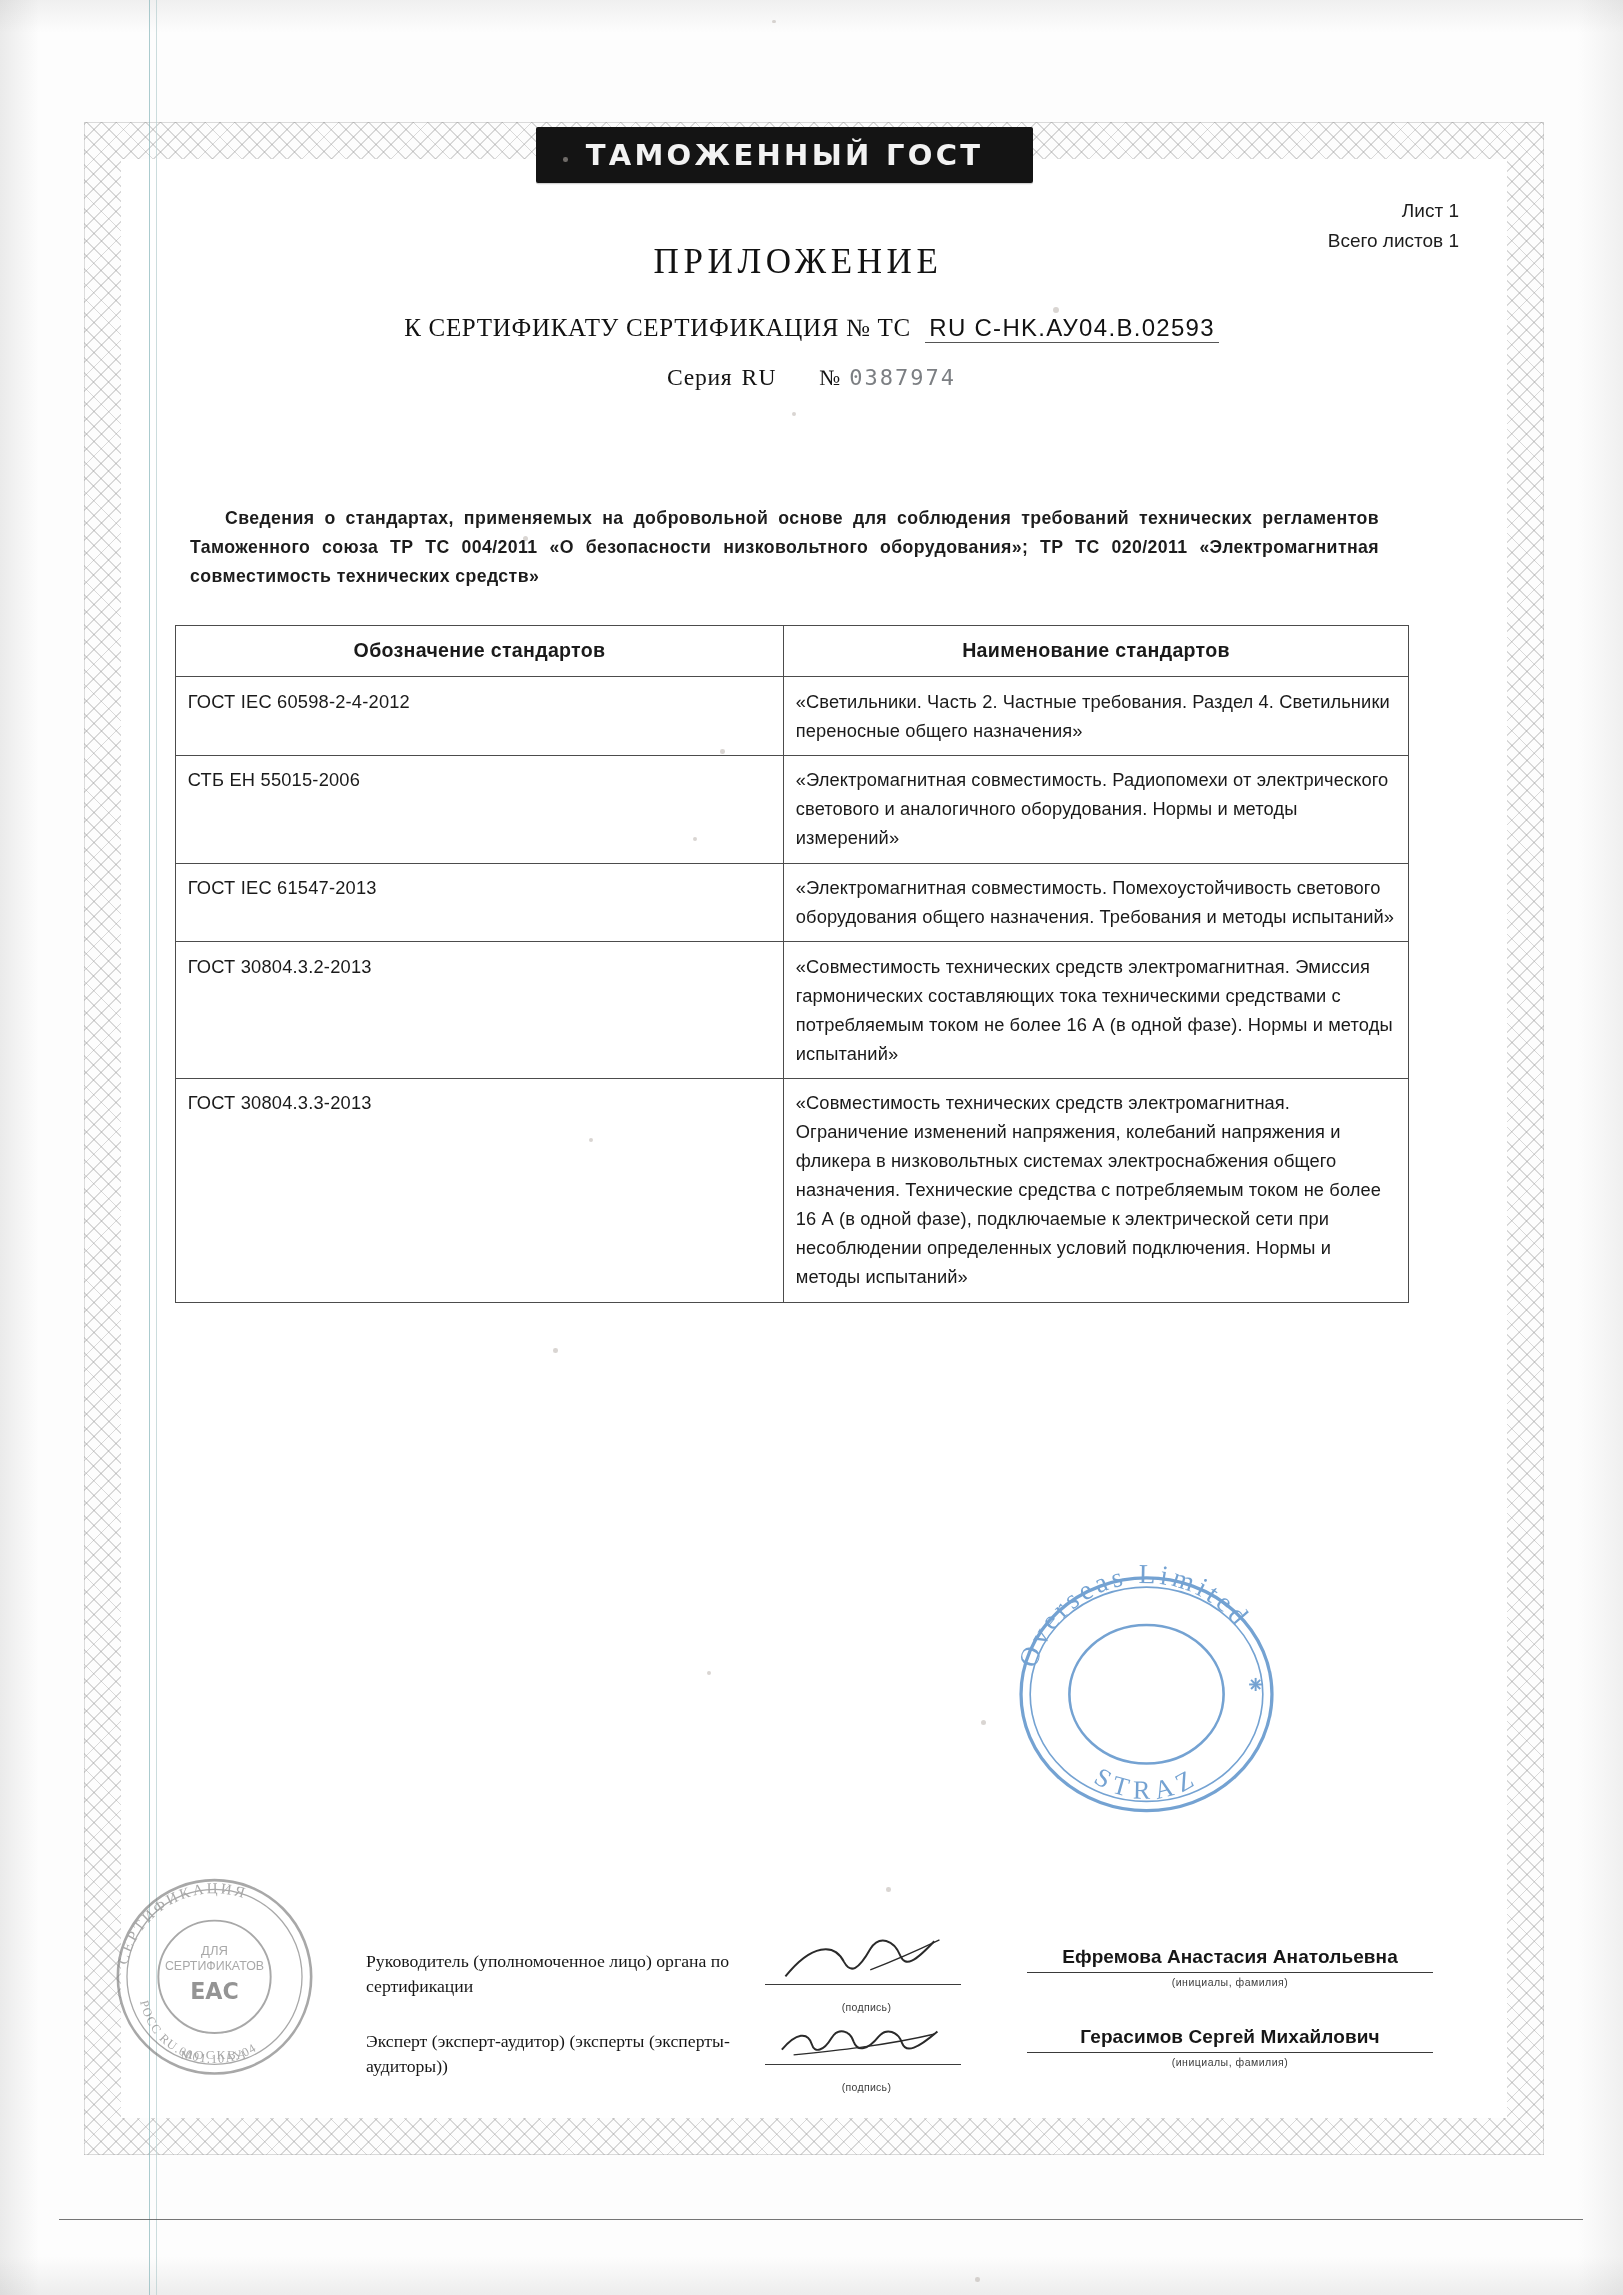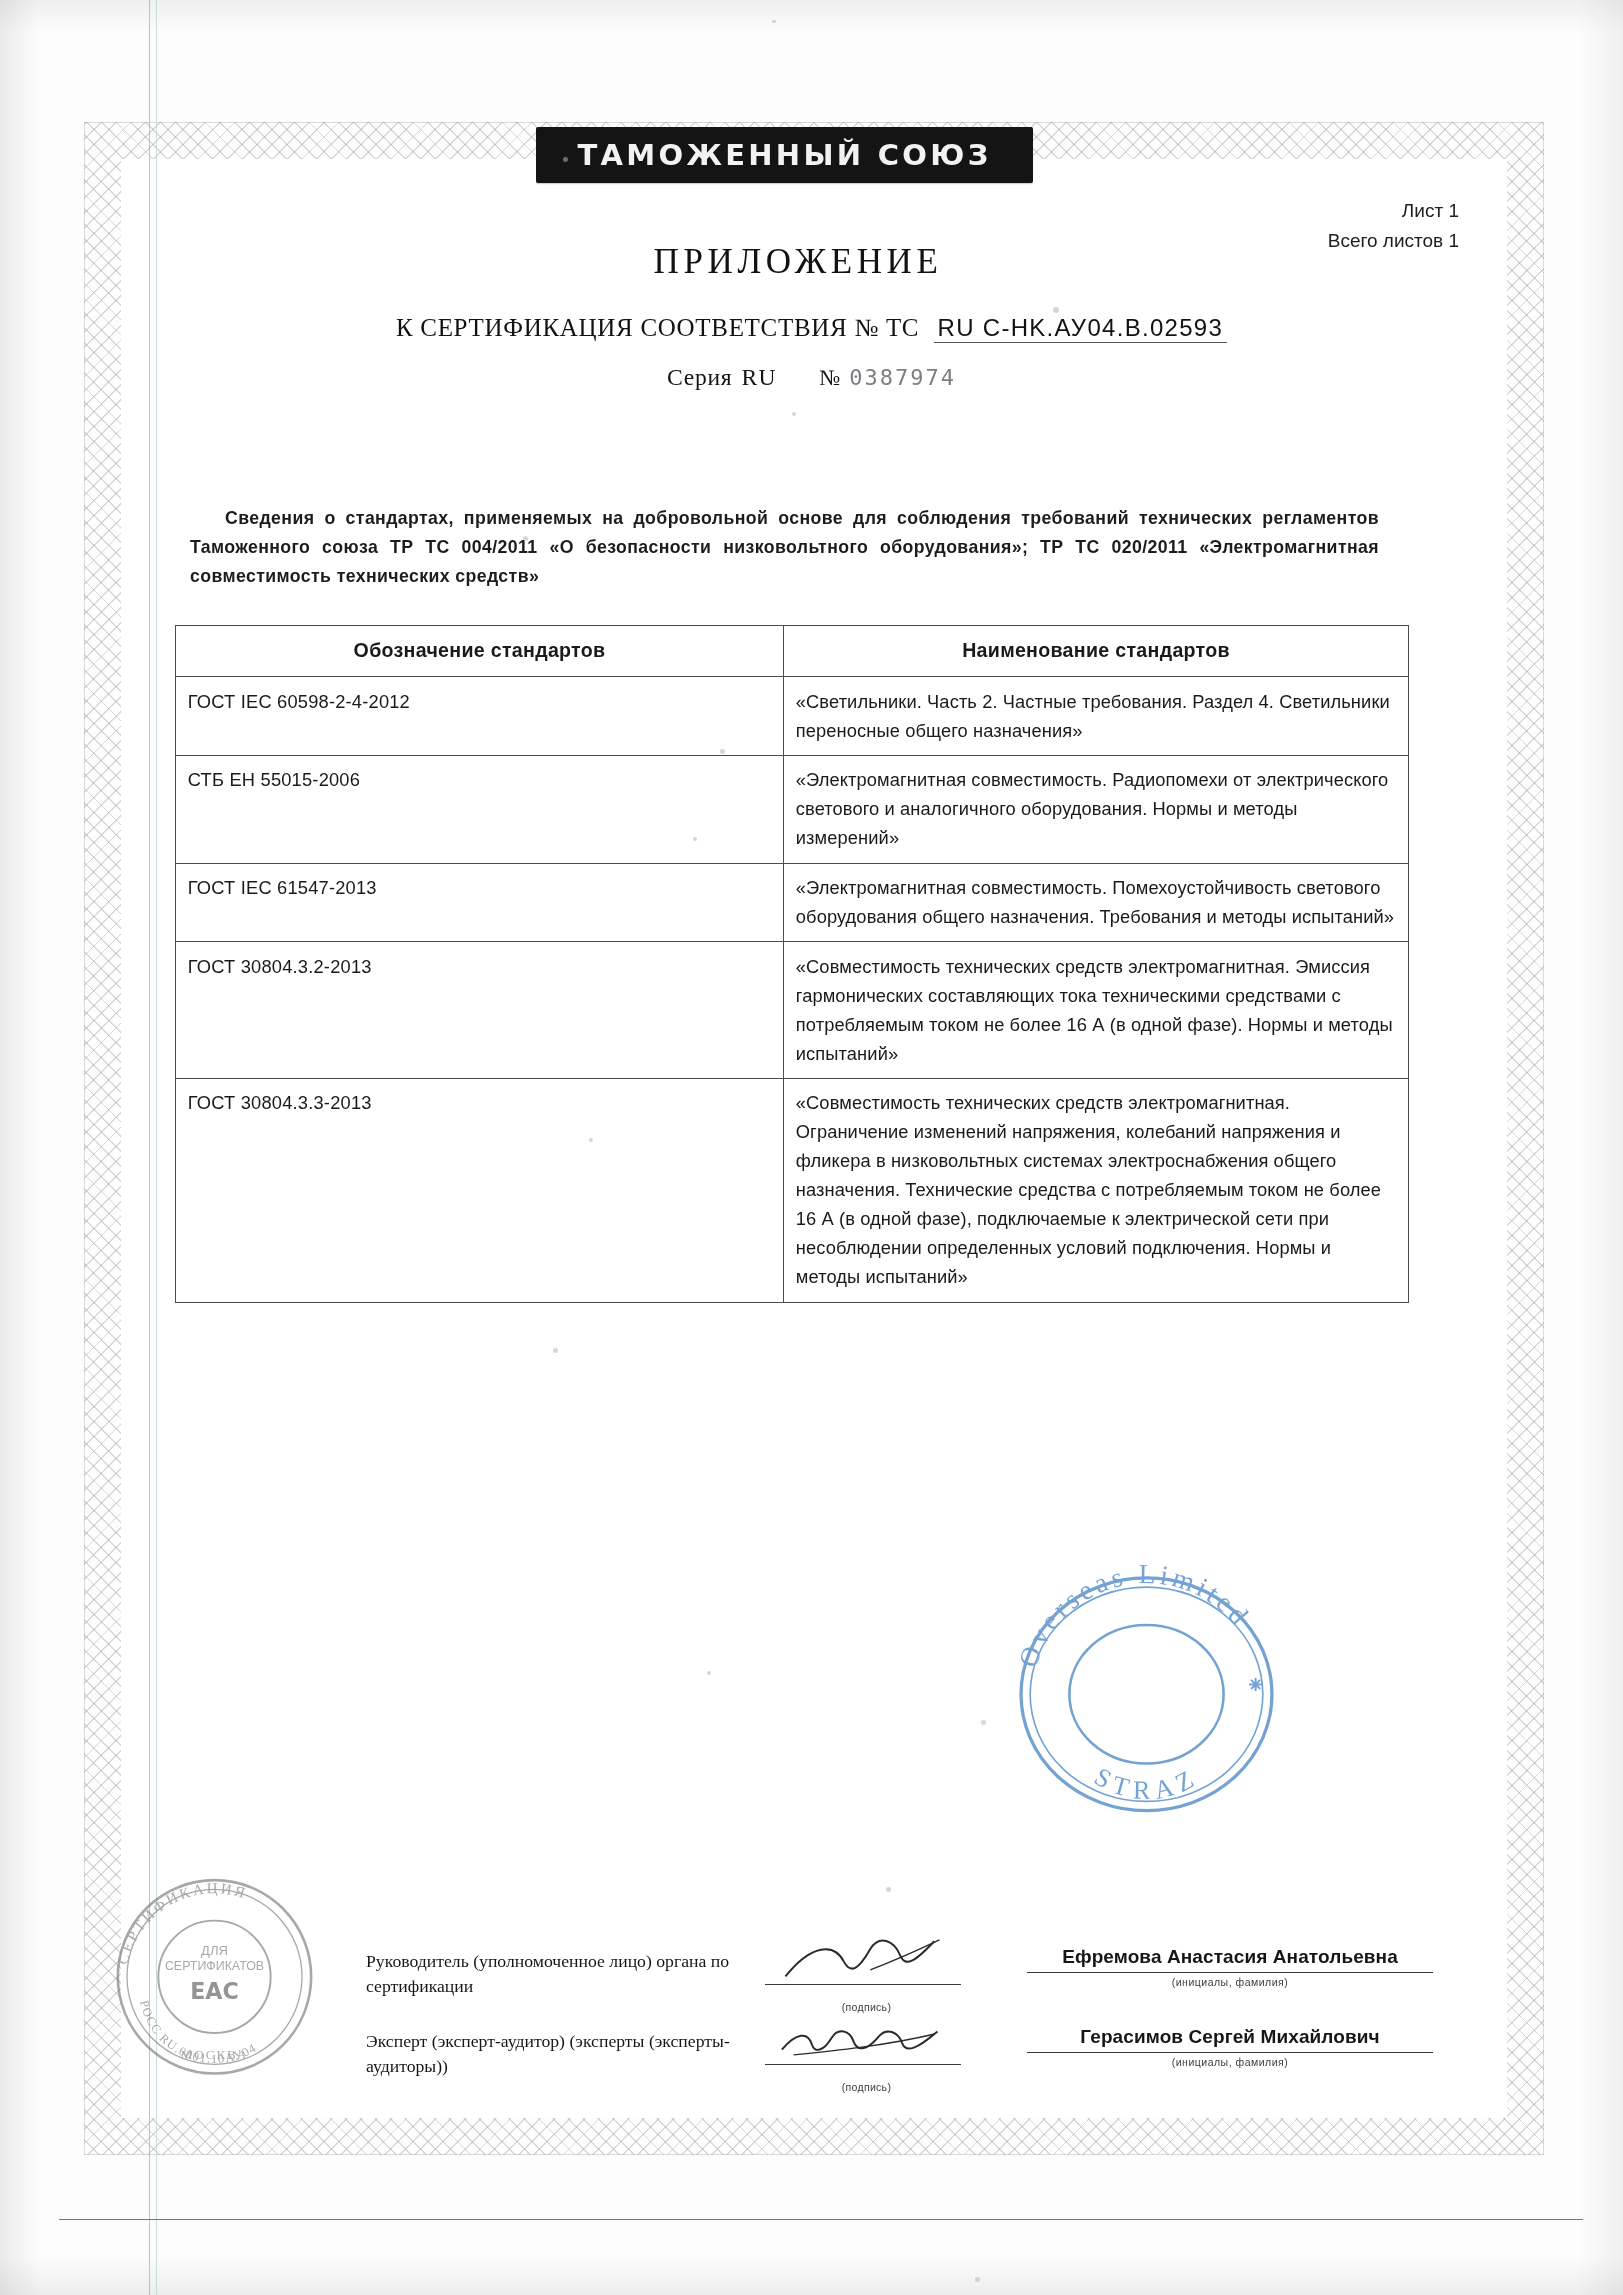--- a/index.html
+++ b/index.html
@@ -320,32 +320,32 @@
 
   <div class="border-frame">
     <div class="inner-cut"></div>
   </div>
 
   <div class="scanline l1"></div>
   <div class="scanline l2"></div>
   <div class="hline bottom"></div>
 
   <div class="banner">
-    <span class="banner-text">ТАМОЖЕННЫЙ СОЮЗ</span>
+    <span class="banner-text">ТАМОЖЕННЫЙ ГОСТ</span>
   </div>
 
   <div class="sheet-info">
     <div>Лист 1</div>
     <div>Всего листов 1</div>
   </div>
 
   <div class="title">ПРИЛОЖЕНИЕ</div>
 
   <div class="subtitle-row">
-    <span>К СЕРТИФИКАЦИЯ СООТВЕТСТВИЯ № ТС</span><span class="cert-no">RU C-HK.АУ04.В.02593</span>
+    <span>К СЕРТИФИКАТУ СЕРТИФИКАЦИЯ № ТС</span><span class="cert-no">RU C-HK.АУ04.В.02593</span>
   </div>
 
   <div class="series-row">
     <span class="series-label">Серия</span><span class="series-value">RU</span><span class="num-sign">№</span><span class="num-value">0387974</span>
   </div>
 
   <div class="intro"><span class="indent"></span><span>Сведения о стандартах, применяемых на добровольной основе для соблюдения требований технических регламентов Таможенного союза ТР ТС 004/2011 «О безопасности низковольтного оборудования»; ТР ТС 020/2011 «Электромагнитная совместимость технических средств»</span></div>
 
   <table class="std-table">
     <colgroup>

